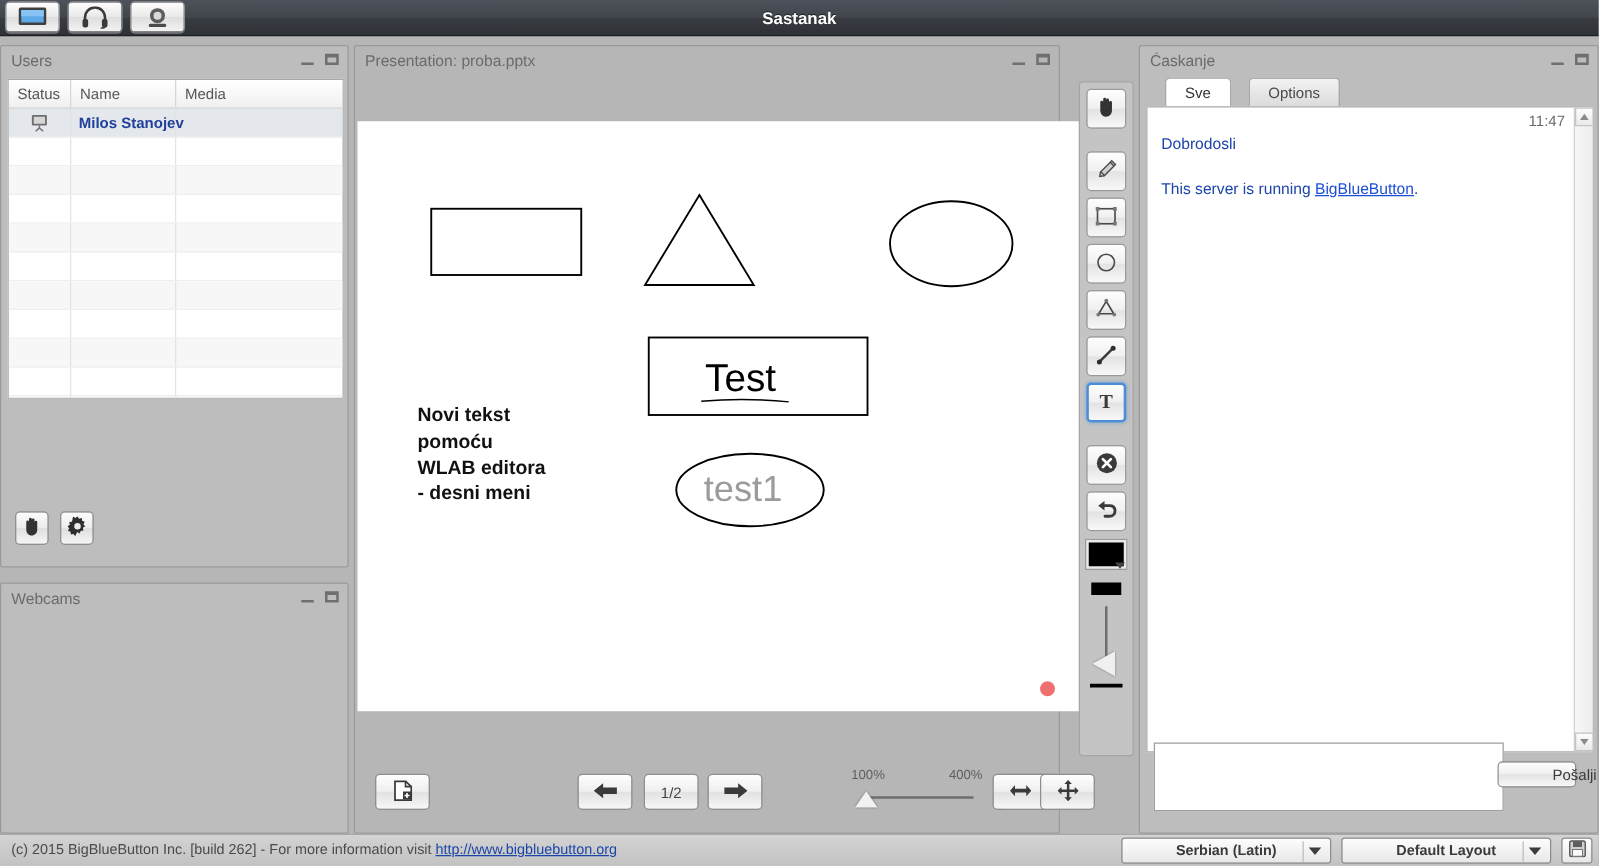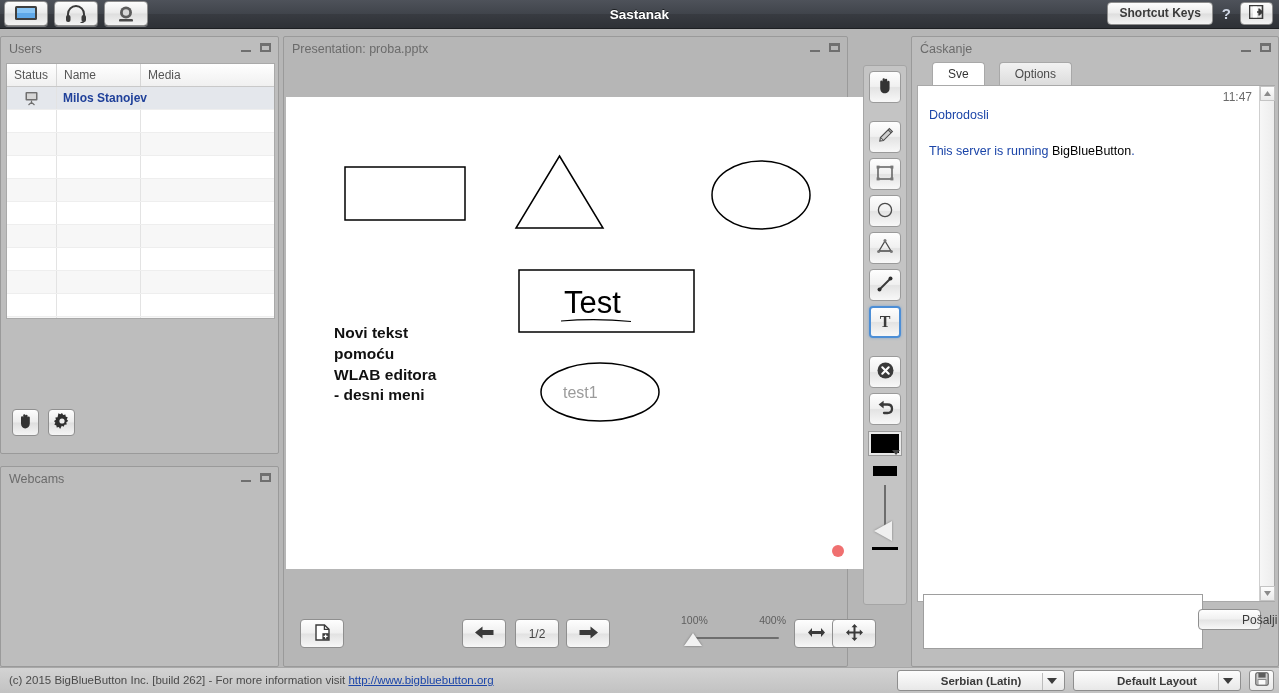--- a/index.html
+++ b/index.html
@@ -140,21 +140,21 @@
     border:1px solid #a8a8a8; border-bottom:none; border-radius:4px 4px 0 0;
     background:linear-gradient(to bottom,#f2f2f2,#dcdcdc); cursor:pointer; margin-right:2px;margin-left:12px;
   }
   .tab.active{ background:#ffffff; color:#333; }
   .chat-body{
     position:absolute; left:5px; top:48px; width:358px; height:517px;
     background:#fff; border:1px solid #a9a9a9;
   }
   .chat-time{ position:absolute; right:22px; top:4px; font-size:12px; color:#6a6a6a; }
   .chat-msg{ position:absolute; left:11px; font-size:12.5px; color:#1b45a8; }
-  .chat-link{ color:#000000; cursor:pointer; }
+  .chat-link{ color:#1d4ed8; text-decoration:underline; cursor:pointer; }
   .vscroll{ position:absolute; right:0; top:0; width:15px; height:100%;
     background:linear-gradient(to right,#f7f7f7,#ededed); border-left:1px solid #cfcfcf; cursor:pointer; }
   .vs-arrow{ position:absolute; left:0; width:15px; height:15px;
     background:linear-gradient(to bottom,#fdfdfd,#e9e9e9); border:1px solid #c4c4c4;
     display:flex; align-items:center; justify-content:center; }
   .chat-input{
     position:absolute; left:11px; top:557px; width:280px; height:55px;
     background:#fff; border:1px solid #9e9e9e; outline:none; resize:none;
     font-family:"Liberation Sans", sans-serif; font-size:12px; padding:4px;
   }
@@ -211,33 +211,20 @@
       <span>
         <svg width="22" height="18" viewBox="0 0 22 18">
           <circle cx="11" cy="7.5" r="6" fill="#5b5b5b"></circle>
           <circle cx="11" cy="7.5" r="3.2" fill="#d8d8d8"></circle>
           <rect x="4" y="14" width="14" height="2.6" rx="1.2" fill="#4a4a4a"></rect>
         </svg>
       </span>
     </div>
   </div>
   <div class="topbar-title">Sastanak</div>
-  <div class="topbar-right">
-    <button class="sc-btn">Shortcut Keys</button>
-    <span class="help-q">?</span>
-    <div class="logout-btn">
-      <span>
-        <svg width="15" height="14" viewBox="0 0 15 14">
-          <rect x="0.5" y="0.5" width="13" height="13" fill="none" stroke="#3a3a3a" stroke-width="1.6"></rect>
-          <path d="M6 7h7M10 4l3.5 3L10 10z" fill="#3a3a3a" stroke="#3a3a3a" stroke-width="1.3" stroke-linejoin="round"></path>
-          <rect x="4" y="1.6" width="4" height="10.8" fill="#ffffff"></rect>
-        </svg>
-      </span>
-    </div>
-  </div>
 </div>
 
 <div class="panel" id="users-panel">
   <div class="panel-head">
     <div class="panel-title">Users</div>
     <div class="win-ctrls">
       <div class="ic-min"></div>
       <div class="ic-max"></div>
     </div>
   </div>
@@ -374,21 +361,21 @@
         <rect x="233" y="173" width="175" height="62" fill="none" stroke="#000" stroke-width="1.5"></rect>
         <ellipse cx="314" cy="295" rx="59" ry="29" fill="none" stroke="#000" stroke-width="1.5"></ellipse>
         <path d="M275 224 Q310 221 345 224.5" fill="none" stroke="#000" stroke-width="1.2"></path>
       </svg>
     <div id="wb-texts">
         <div class="wb-text" style="left: 48px; top: 226px; font-size: 15.5px; color: rgb(17, 17, 17); font-weight: bold; line-height: 20.77px;">Novi tekst
 pomoću
 WLAB editora
 - desni meni</div>
         <div class="wb-text" style="left: 278px; top: 185px; font-size: 31px; color: rgb(0, 0, 0); font-weight: normal; line-height: 41.54px;">Test</div>
-        <div class="wb-text" style="left: 277px; top: 281px; font-size: 16px; color: rgb(155, 155, 155); font-weight: normal; line-height: 29.48px;">test1</div>
+        <div class="wb-text" style="left: 277px; top: 281px; font-size: 29px; color: rgb(155, 155, 155); font-weight: normal; line-height: 29.48px;">test1</div>
       </div>
     <div id="wb-cursor" style="position: absolute; width: 12px; height: 12px; border-radius: 50%; left: 546px; top: 448px; background: rgb(240, 112, 112);"></div>
   </div>
 
   <div class="wb-toolbar">
     <div class="wb-tool">
       <span>
         <svg width="16" height="17" viewBox="0 0 15 16">
           <path d="M3 9V4.4a1.1 1.1 0 012.2 0V8V2.3a1.1 1.1 0 012.2 0V8V2.8a1.1 1.1 0 012.2 0V8V4.6a1.1 1.1 0 012.2 0v6c0 3-2 4.8-4.6 4.8C4.8 15.4 3 13.4 3 10.6z" fill="#333"></path>
         </svg>

